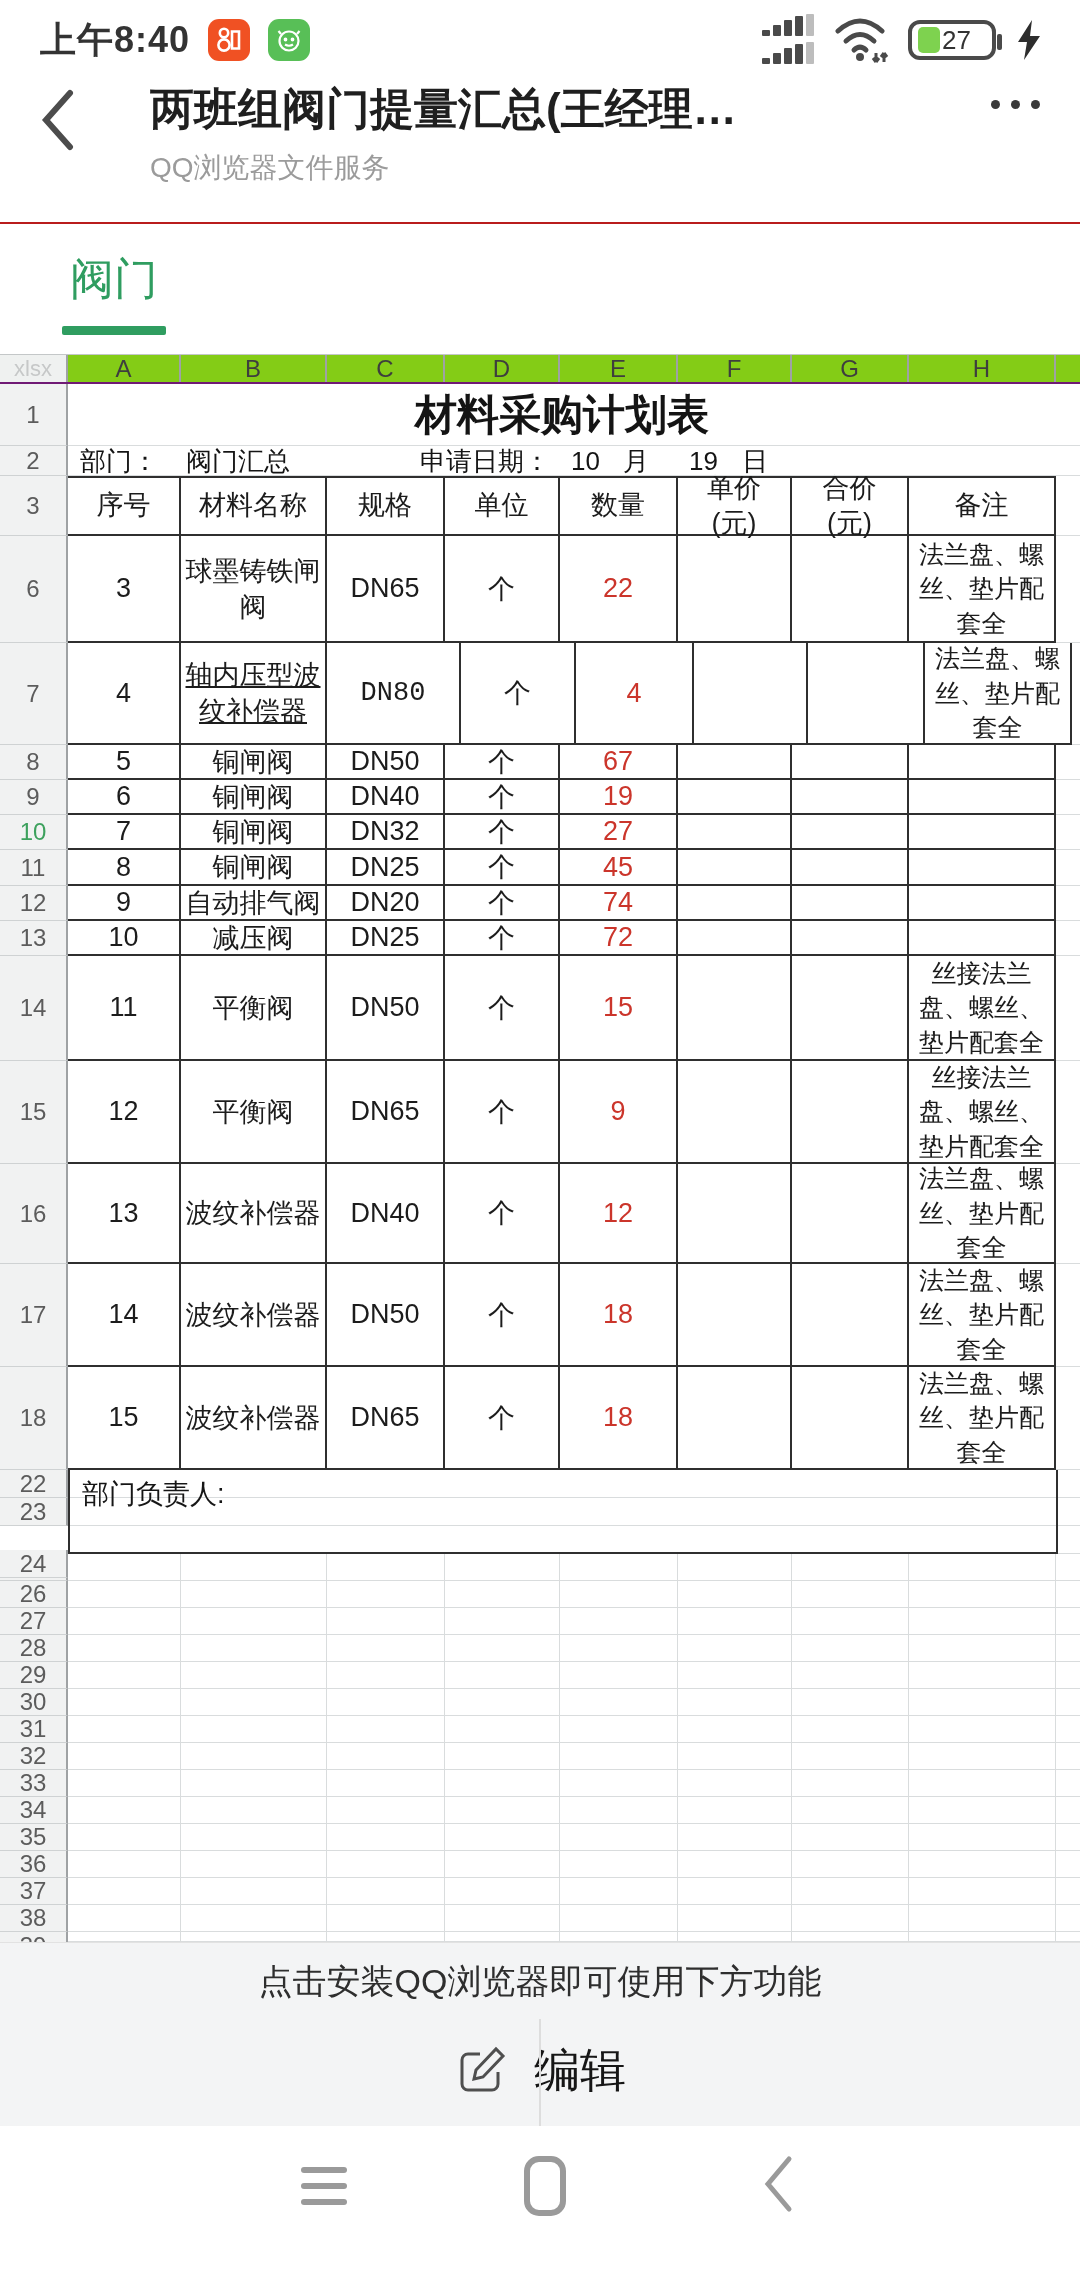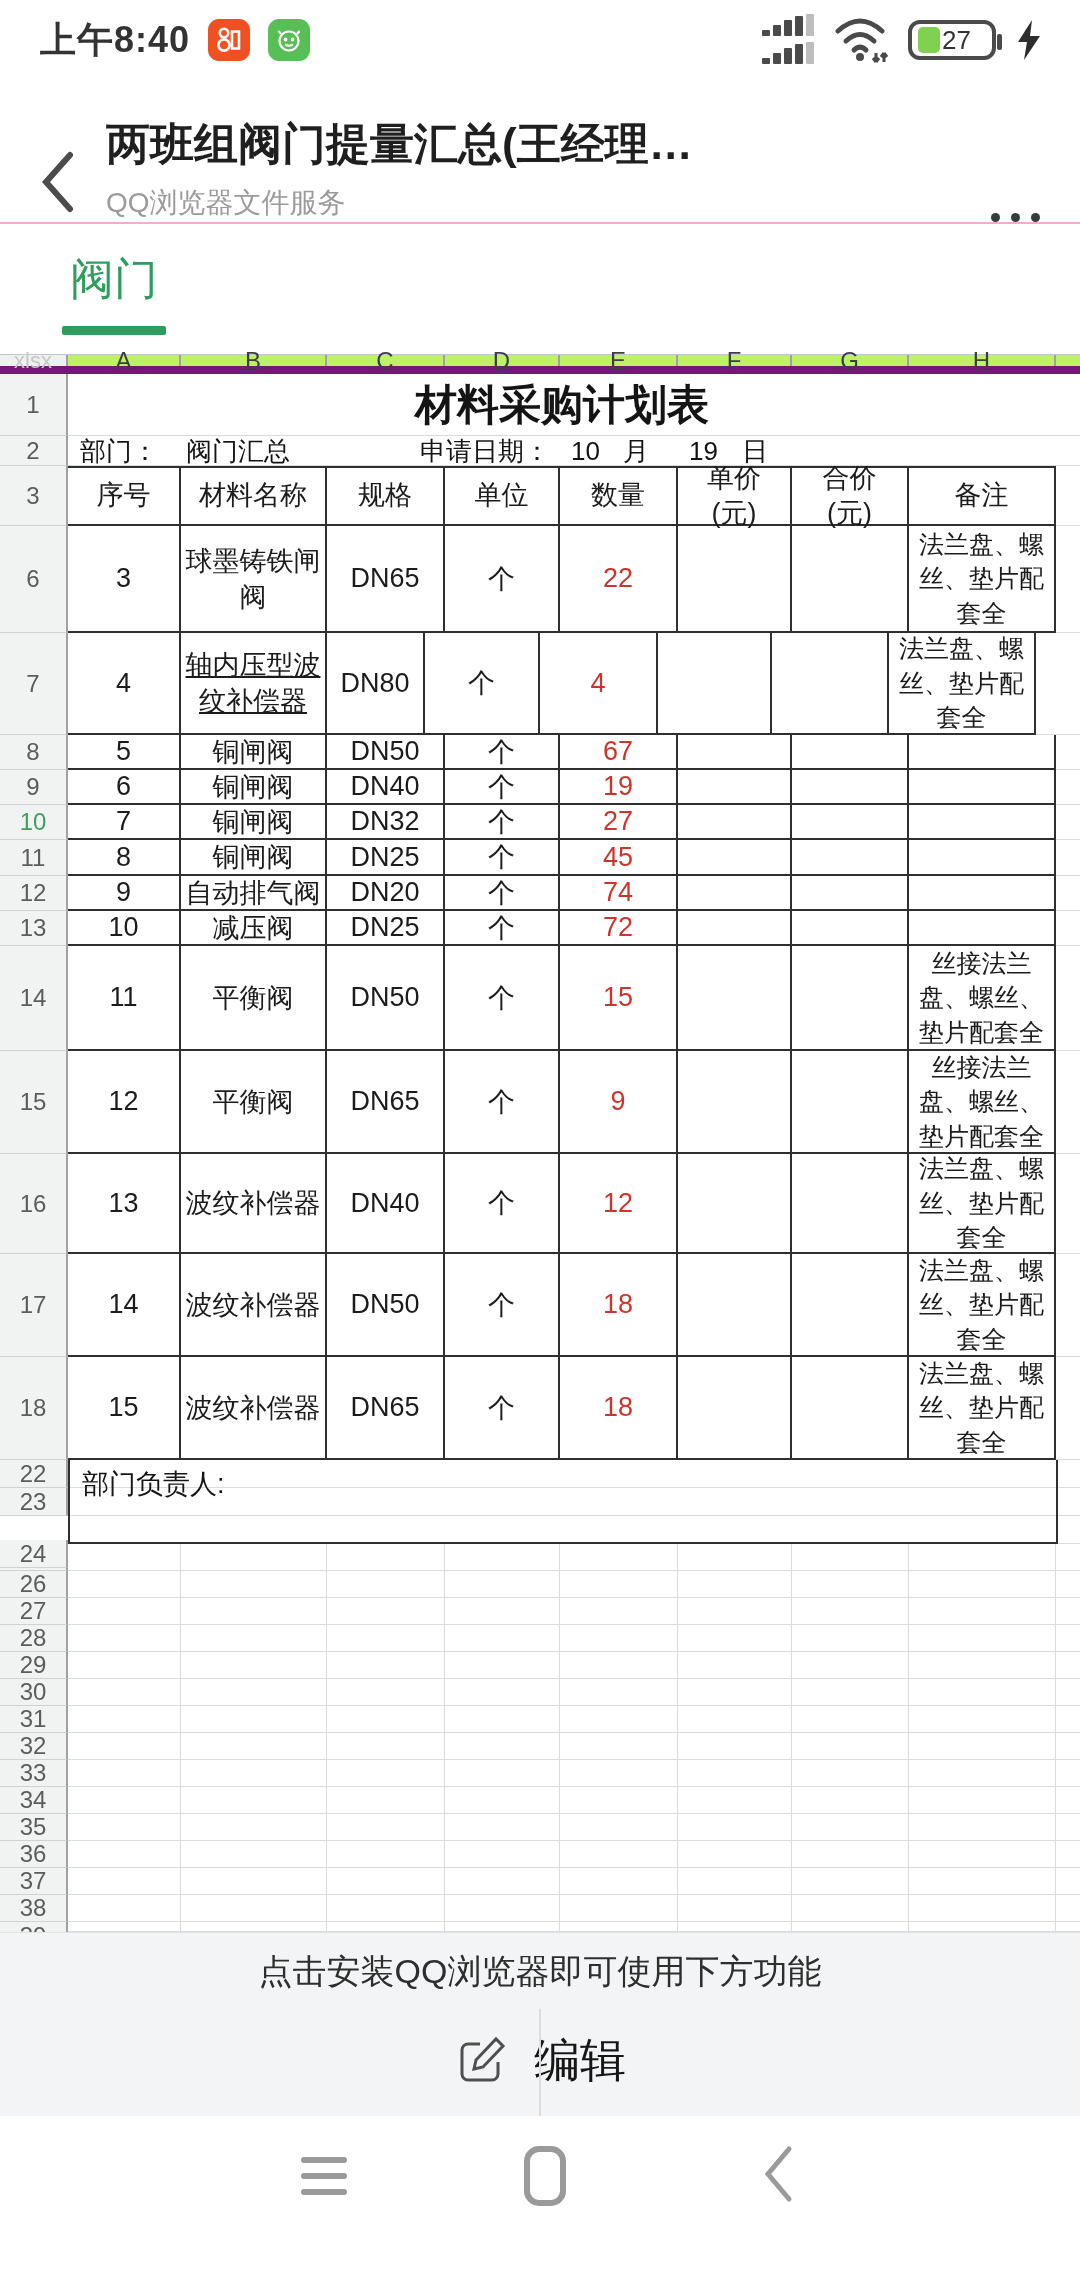--- a/index.html
+++ b/index.html
@@ -13,37 +13,37 @@
   .app-icon{width:42px;height:42px;border-radius:11px;margin-left:18px;display:flex;align-items:center;justify-content:center;}
   .app-icon.orange{background:#f05123;}
   .app-icon.green{background:#58bf57;}
   .sb-right{margin-left:auto;display:flex;align-items:center;gap:16px;}
   .battery{position:relative;width:88px;height:40px;border:4px solid #4a4a4a;border-radius:12px;display:flex;align-items:center;padding-left:6px;}
   .battery .fill{width:22px;height:26px;border-radius:5px;background:#7ed24f;}
   .battery .pct{font-size:26px;color:#333;margin-left:2px;font-weight:500;}
   .battery .cap{position:absolute;right:-10px;top:10px;width:5px;height:16px;background:#4a4a4a;border-radius:2px;}
 
   
-  .app-header{height:144px;display:flex;align-items:flex-end;padding:0 40px 0 28px;border-bottom:2px solid #f9a8d4;}
+  .app-header{height:144px;display:flex;align-items:flex-start;padding:0 40px 0 28px;border-bottom:2px solid #b91c1c;gap:44px;}
   .back-btn{width:60px;height:80px;display:flex;align-items:center;justify-content:center;}
   .hdr-titles{flex:1;min-width:0;margin-left:18px;}
   .hdr-title{font-size:44px;font-weight:600;color:#1f1f1f;white-space:nowrap;overflow:hidden;}
   .hdr-sub{font-size:28px;color:#9b9b9b;margin-top:10px;}
   .more-btn{display:flex;gap:11px;padding:20px 0 0 20px;}
   .more-btn i{width:9px;height:9px;border-radius:50%;background:#3a3a3a;}
 
   
   .tab-bar{height:130px;padding-left:62px;background:#fff;}
   .sheet-tab{display:inline-flex;flex-direction:column;align-items:center;padding-top:26px;}
   .sheet-tab .lbl{font-size:44px;color:#2f9d60;}
   .sheet-tab .bar{width:104px;height:9px;background:#2f9d60;border-radius:2px;margin-top:17px;}
 
   
   .sheet{width:1080px;background:#fff;}
-  .col-row{display:flex;height:20px;background:#bef264;border-top:1px solid #c4c7c8;border-bottom:8px solid #701a75;}
+  .col-row{display:flex;height:30px;background:#84cc16;border-top:1px solid #c4c7c8;border-bottom:2px solid #701a75;}
   .corner{width:68px;display:flex;align-items:center;justify-content:center;font-size:22px;color:#c6c8c8;border-right:2px solid #9fa2a4;background:#eff1f0;}
   .colcell{display:flex;align-items:center;justify-content:center;font-size:24px;color:#3e3e3e;border-right:2px solid #9fa2a4;}
   .col-sliver{flex:1;}
 
   .srow{display:flex;width:1080px;}
   .rn{width:68px;flex:none;background:#f1f2f2;border-right:2px solid #9fa2a4;border-bottom:1px solid #cfd2d3;display:flex;align-items:center;justify-content:center;font-size:24px;color:#5c5c5c;}
   .rn.green{color:#3da15d;}
   .cellwrap{display:flex;flex:none;}
   .cell{display:flex;align-items:center;justify-content:center;text-align:center;font-size:27px;color:#1c1c1c;}
   .dark .cell{border-right:2px solid #2f2f2f;border-bottom:2px solid #2f2f2f;}
@@ -228,21 +228,21 @@
             <div class="cell" style="width: 117px;"></div>
             <div class="cell note" style="width: 147px;">法兰盘、螺丝、垫片配套全</div>
           </div>
           <div class="sliver"></div>
         </div>
         <div class="srow dark" style="height: 102px;">
           <div class="rn" style="height: 102px;">7</div>
           <div class="cellwrap">
             <div class="cell" style="width: 113px;">4</div>
             <div class="cell" style="width: 146px; text-decoration: underline;">轴内压型波纹补偿器</div>
-            <div class="cell" style="width: 98px;">DN80</div>
+            <div class="cell" style="width: 134px; font-family: Liberation Mono, monospace;">DN80</div>
             <div class="cell" style="width: 115px;">个</div>
             <div class="cell qty" style="width: 118px;">4</div>
             <div class="cell" style="width: 114px;"></div>
             <div class="cell" style="width: 117px;"></div>
             <div class="cell note" style="width: 147px;">法兰盘、螺丝、垫片配套全</div>
           </div>
           <div class="sliver"></div>
         </div>
         <div class="srow dark" style="height: 35px;">
           <div class="rn" style="height: 35px;">8</div>

